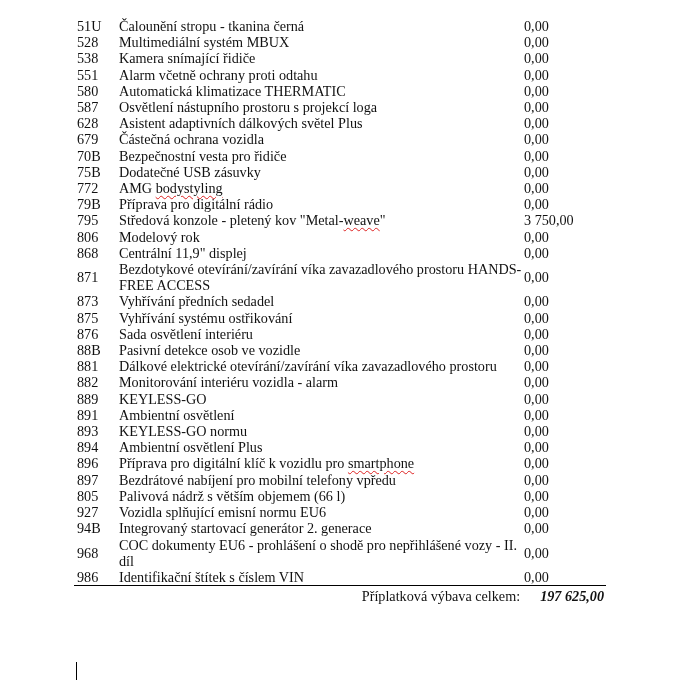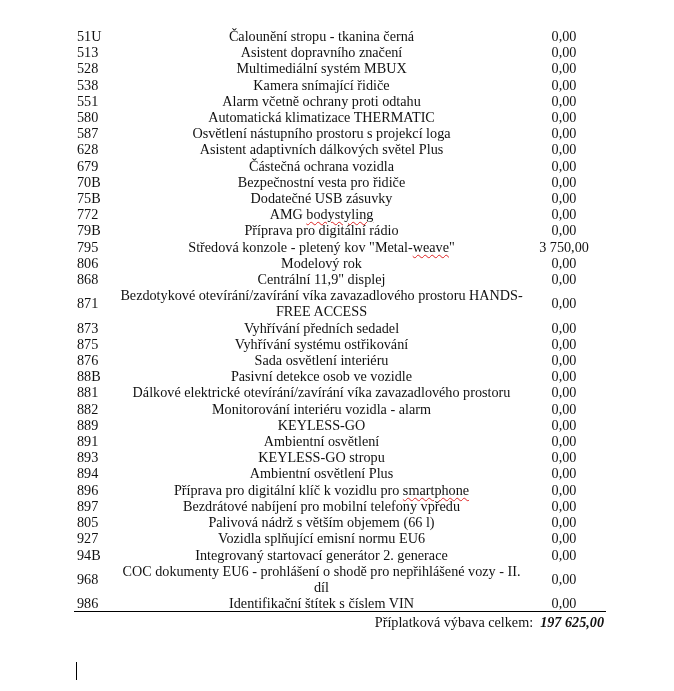--- a/index.html
+++ b/index.html
@@ -1,47 +1,42 @@
 <!DOCTYPE html>
 <html><head>
 <meta charset="utf-8">
 <style>
   html, body { margin:0; padding:0; background:#ffffff; }
   body { width:674px; height:691px; position:relative; overflow:hidden;
          font-family:"Liberation Serif", serif; color:#111; font-size:14.2px; }
-  #doc { position:absolute; left:74px; top:28px; width:532px; }
+  #doc { position:absolute; left:74px; top:18px; width:532px; }
   table { border-collapse:collapse; width:532px; }
   td { padding:0; vertical-align:middle; line-height:16.2px; }
   td.code { width:42px; padding-left:3px; }
-  td.desc { width:405px;text-align:center; }
-  td.price { text-align:center; padding-right:2px; }
+  td.desc { width:405px; }
+  td.price { text-align:left; padding-right:2px; }
   .spell { text-decoration: underline wavy #d22; text-decoration-thickness:1px; text-underline-offset:2px; }
   tr.last td { border-bottom:1px solid #000;margin-top:39px; }
   .total-row { display:flex; justify-content:flex-end; align-items:center; height:20px; padding-right:2px; }
-  .total-label { margin-right:7px; }
+  .total-label { margin-right:20px; }
   .total-value { font-weight:bold;font-style:italic; }
   .cursor { position:absolute; left:76px; top:662px; width:1px; height:18px; background:#000; }
 </style>
 </head>
 <body>
 
 <div id="doc">
   <table>
     <tbody id="rows">
         <tr>
           <td class="code">51U</td>
           <td class="desc">Čalounění stropu - tkanina černá</td>
           <td class="price">0,00</td>
         </tr>
         <tr>
-          <td class="code">513</td>
-          <td class="desc">Asistent dopravního značení</td>
-          <td class="price">0,00</td>
-        </tr>
-        <tr>
           <td class="code">528</td>
           <td class="desc">Multimediální systém MBUX</td>
           <td class="price">0,00</td>
         </tr>
         <tr>
           <td class="code">538</td>
           <td class="desc">Kamera snímající řidiče</td>
           <td class="price">0,00</td>
         </tr>
         <tr>
@@ -144,21 +139,21 @@
           <td class="desc">KEYLESS-GO</td>
           <td class="price">0,00</td>
         </tr>
         <tr>
           <td class="code">891</td>
           <td class="desc">Ambientní osvětlení</td>
           <td class="price">0,00</td>
         </tr>
         <tr>
           <td class="code">893</td>
-          <td class="desc">KEYLESS-GO stropu</td>
+          <td class="desc">KEYLESS-GO normu</td>
           <td class="price">0,00</td>
         </tr>
         <tr>
           <td class="code">894</td>
           <td class="desc">Ambientní osvětlení Plus</td>
           <td class="price">0,00</td>
         </tr>
         <tr>
           <td class="code">896</td>
           <td class="desc">Příprava pro digitální klíč k vozidlu pro <span class="spell">smartphone</span></td>

